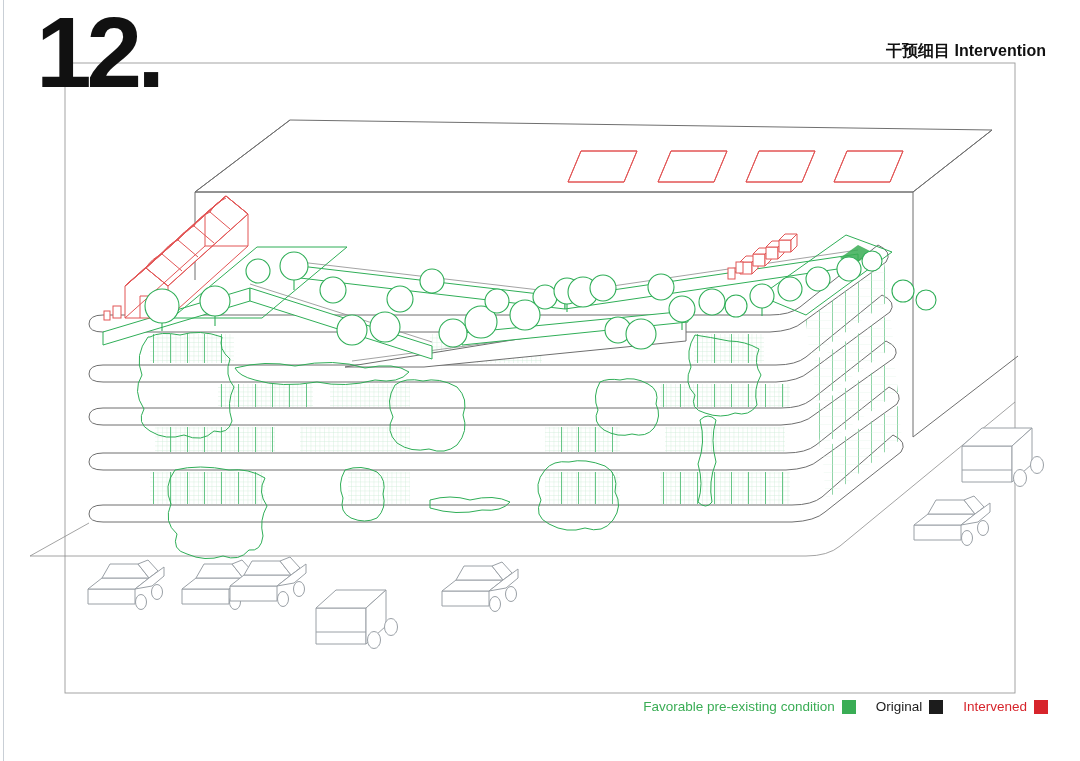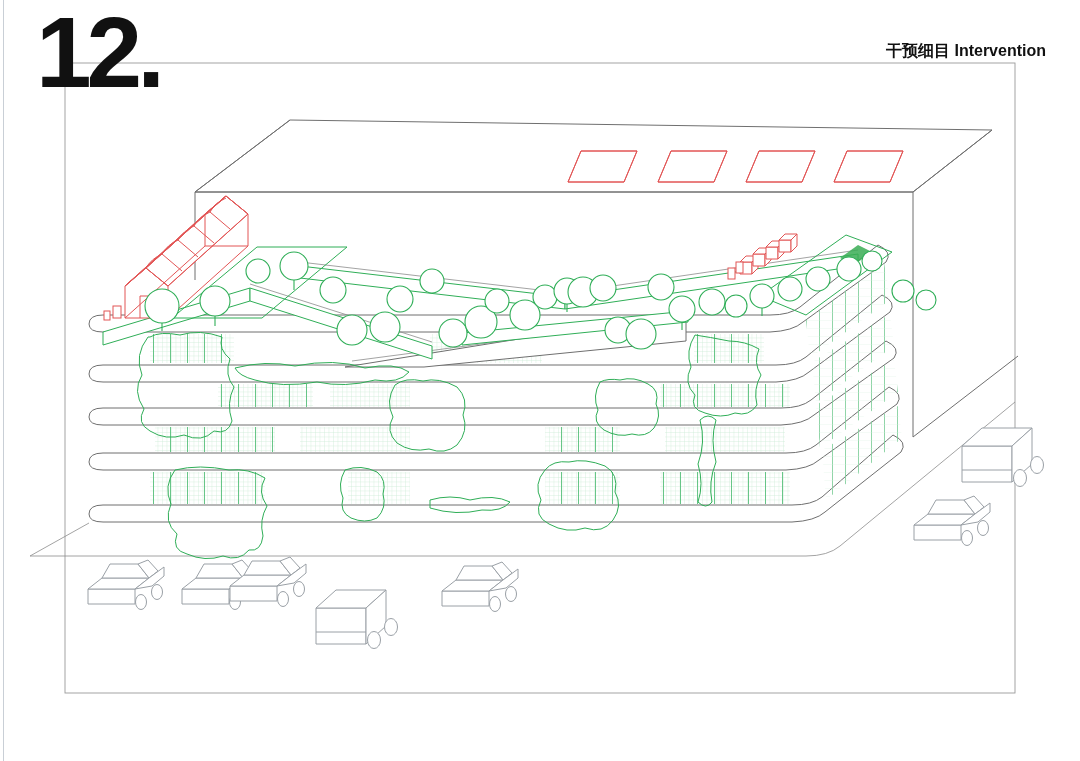--- a/index.html
+++ b/index.html
@@ -278,13 +278,27 @@
     </g>
   </svg>
 
   <div class="page-number">12.</div>
 
   <div class="header">
     <span>干预细目</span>
     <span>Intervention</span>
   </div>
 
+  <div class="legend">
+    <div class="lg-item">
+      <span class="lg-label" style="color: rgb(58, 173, 85);">Favorable pre-existing condition</span>
+      <span class="lg-swatch" style="background-color: rgb(58, 173, 85);"></span>
+    </div>
+    <div class="lg-item">
+      <span class="lg-label" style="color: rgb(28, 28, 28);">Original</span>
+      <span class="lg-swatch" style="background-color: rgb(28, 28, 28);"></span>
+    </div>
+    <div class="lg-item">
+      <span class="lg-label" style="color: rgb(215, 36, 43);">Intervened</span>
+      <span class="lg-swatch" style="background-color: rgb(215, 36, 43);"></span>
+    </div>
+  </div>
 </div>
 
 </body></html>

